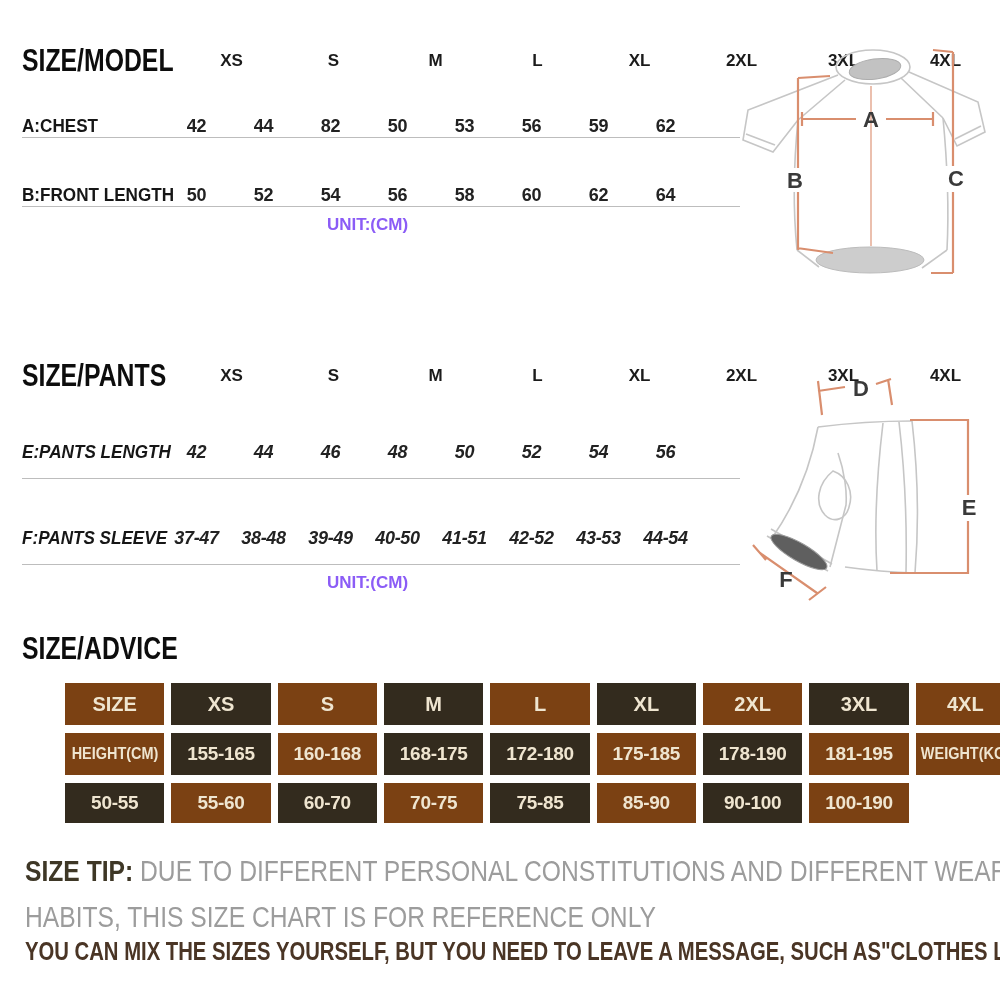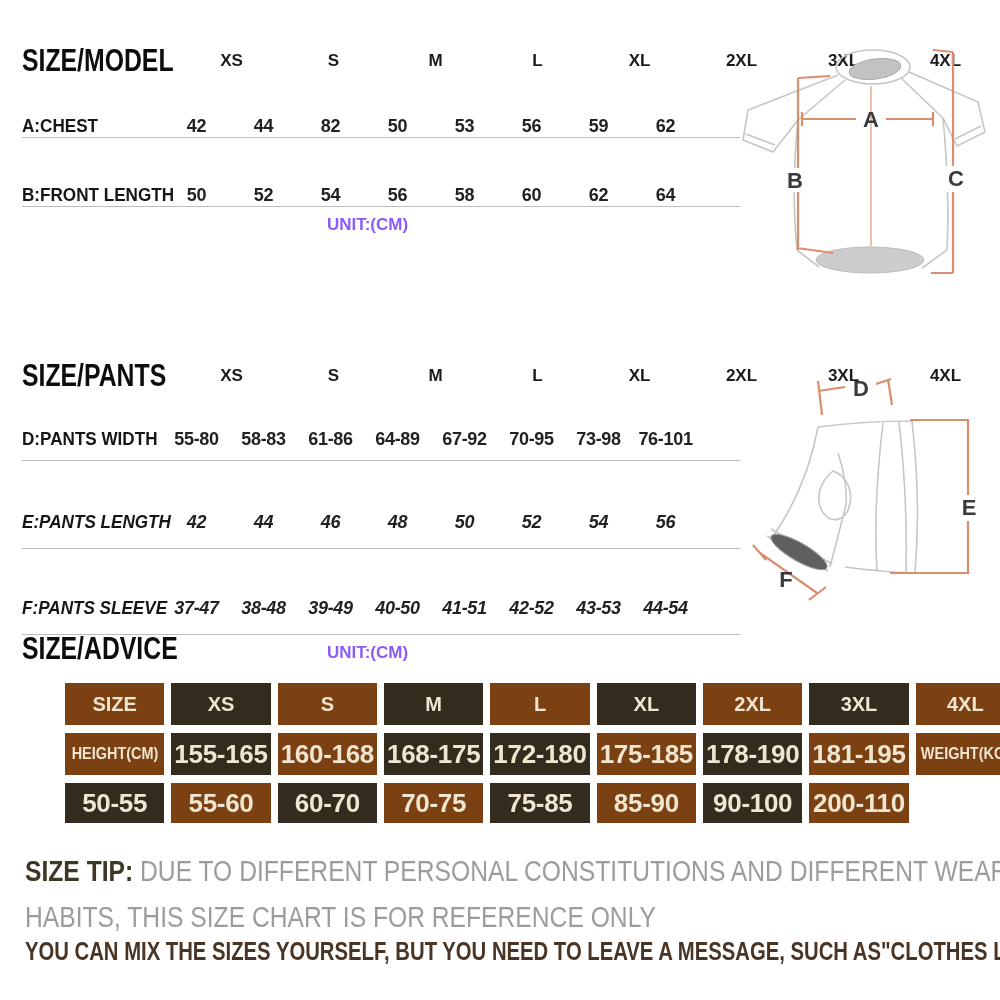--- a/index.html
+++ b/index.html
@@ -17,21 +17,21 @@
                transform:scaleX(.9);transform-origin:left bottom;white-space:nowrap;}
   .val{font-size:18px;font-weight:700;text-align:center;color:#222;letter-spacing:-.3px;}
   .pb12{} .pb10{padding-bottom:10px;} .pb15{padding-bottom:15px;font-style:italic;}
   .unit-row{height:30px;text-align:center;padding:8px 27px 0 0;font-size:17px;font-weight:800;color:#8b5cf6;}
   .advice-title{position:absolute;left:22px;top:633px;}
   .advice-grid{position:absolute;left:25px;top:683px;width:950px;display:grid;
                grid-template-columns:repeat(9,1fr);grid-template-rows:42px 42px 40px;gap:8px 7px;margin-left:40px;}
   .cell{display:flex;align-items:center;justify-content:center;color:#efe5d0;overflow:hidden;}
   .c-brown{background:#7b4113;} .c-dark{background:#332b1e;}
   .cell.hdr{font-size:20px;font-weight:700;}
-  .cell.num{font-size:26px;font-weight:700;letter-spacing:-.3px;}
+  .cell.num{font-size:19px;font-weight:700;letter-spacing:-.3px;}
   .cell.lbl span{display:inline-block;font-size:17px;font-weight:700;transform:scaleX(.85);white-space:nowrap;}
   .tip{position:absolute;left:25px;top:848px;white-space:nowrap;}
   .tip-inner{display:inline-block;transform:scaleX(.85);transform-origin:left top;
              line-height:46px;font-size:29px;}
   .tip-label{color:#3e3726;font-weight:700;}
   .tip-gray{color:#9c9c9c;font-weight:400;}
   .note{position:absolute;left:25px;top:936px;white-space:nowrap;}
   .note span{display:inline-block;font-size:26px;font-weight:700;color:#4a3525;
              transform:scaleX(.78);transform-origin:left top;}
   svg{position:absolute;}
@@ -84,31 +84,20 @@
     <div><span class="sec-title">SIZE/PANTS</span></div>
     <div class="shead">XS</div>
     <div class="shead">S</div>
     <div class="shead">M</div>
     <div class="shead">L</div>
     <div class="shead">XL</div>
     <div class="shead">2XL</div>
     <div class="shead">3XL</div>
     <div class="shead">4XL</div>
   </div>
-  <div class="trow data-row pb10" style="height:59px">
-    <div class="rlabel"><span>D:PANTS WIDTH</span></div>
-    <div class="val">55-80</div>
-    <div class="val">58-83</div>
-    <div class="val">61-86</div>
-    <div class="val">64-89</div>
-    <div class="val">67-92</div>
-    <div class="val">70-95</div>
-    <div class="val">73-98</div>
-    <div class="val">76-101</div>
-  </div>
   <div class="trow data-row pb15" style="height:72px">
     <div class="rlabel"><span>E:PANTS LENGTH</span></div>
     <div class="val">42</div>
     <div class="val">44</div>
     <div class="val">46</div>
     <div class="val">48</div>
     <div class="val">50</div>
     <div class="val">52</div>
     <div class="val">54</div>
     <div class="val">56</div>
@@ -154,21 +143,21 @@
   <div class="cell lbl c-brown">
       <span>WEIGHT(KG)</span>
     </div>
   <div class="cell num c-dark">50-55</div>
   <div class="cell num c-brown">55-60</div>
   <div class="cell num c-dark">60-70</div>
   <div class="cell num c-brown">70-75</div>
   <div class="cell num c-dark">75-85</div>
   <div class="cell num c-brown">85-90</div>
   <div class="cell num c-dark">90-100</div>
-  <div class="cell num c-brown">200-110</div>
+  <div class="cell num c-brown">100-190</div>
 </div>
 
 <div class="tip">
   <span class="tip-inner"><span class="tip-label">SIZE TIP:</span><span class="tip-gray"> DUE TO DIFFERENT PERSONAL CONSTITUTIONS AND DIFFERENT WEARING</span><br>
   <span class="tip-gray">HABITS, THIS SIZE CHART IS FOR REFERENCE ONLY</span></span>
 </div>
 <div class="note"><span>YOU CAN MIX THE SIZES YOURSELF, BUT YOU NEED TO LEAVE A MESSAGE, SUCH AS"CLOTHES L AND PANTS XL"</span></div>
 
 <svg id="jersey-svg" width="267" height="270" viewBox="0 0 267 270">
   <g stroke="#c6c6c6" stroke-width="1.6" fill="none">

